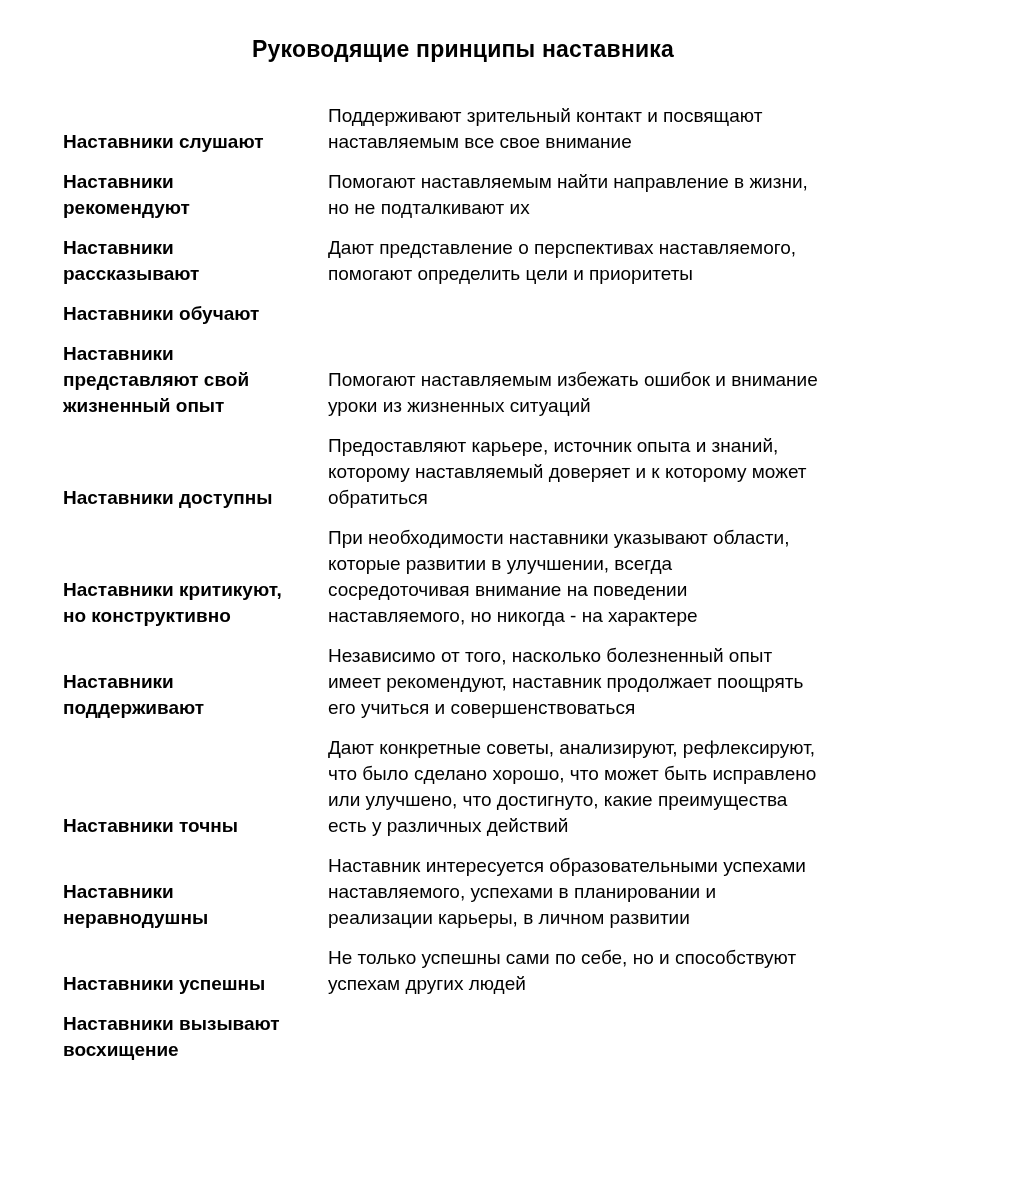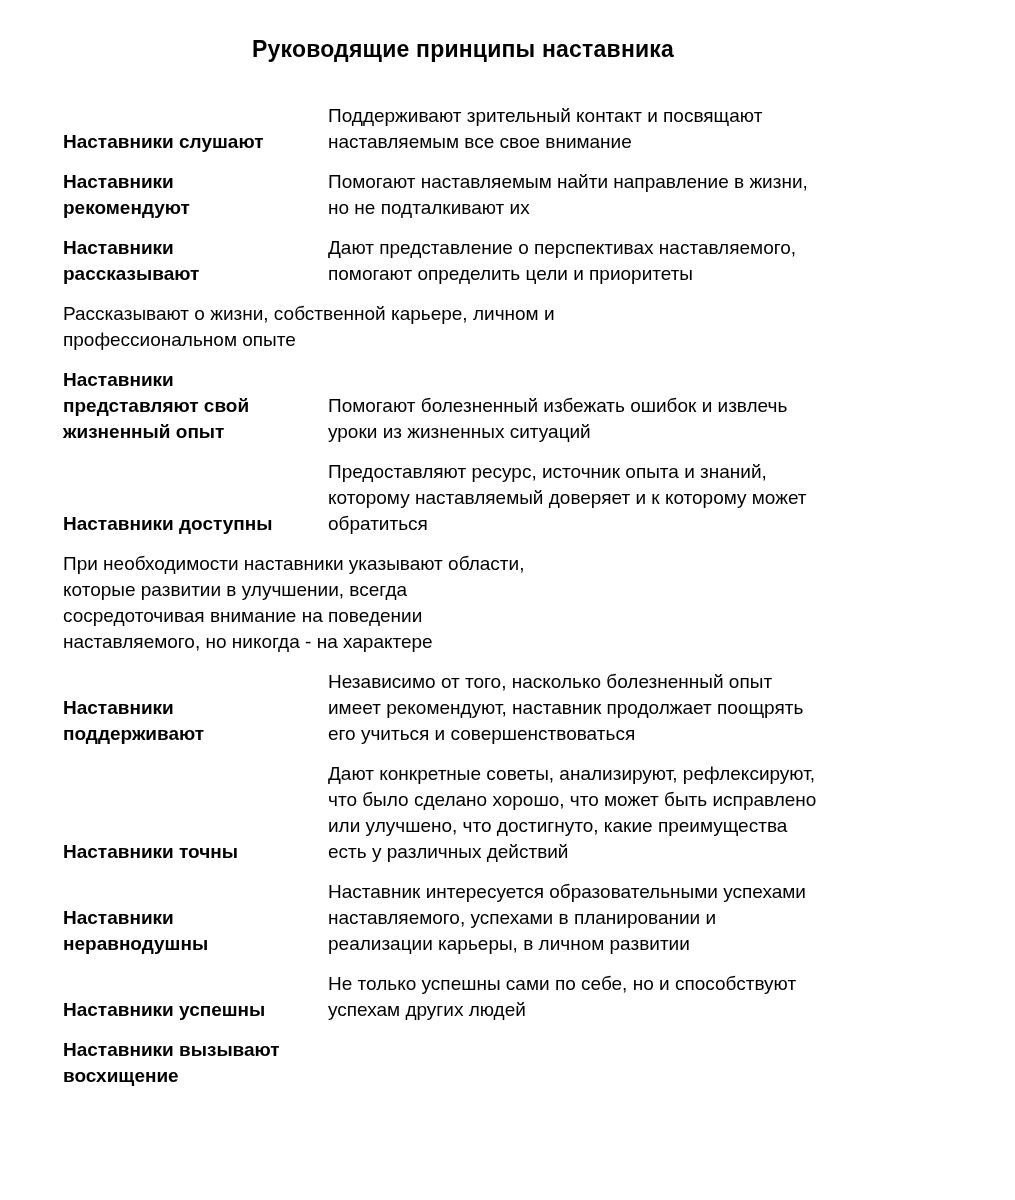--- a/index.html
+++ b/index.html
@@ -68,37 +68,38 @@
       <div class="principle-desc">Помогают наставляемым найти направление в жизни,
 но не подталкивают их</div>
     </div>
     <div class="principle-row">
       <div class="principle-term">Наставники
 рассказывают</div>
       <div class="principle-desc">Дают представление о перспективах наставляемого,
 помогают определить цели и приоритеты</div>
     </div>
     <div class="principle-row">
-      <div class="principle-desc">Рассказывают о жизни, собственной карьере, личном и
-профессиональном опыте</div>
+      <div class="principle-term">Наставники обучают</div>
     </div>
     <div class="principle-row">
       <div class="principle-term">Наставники
 представляют свой
 жизненный опыт</div>
-      <div class="principle-desc">Помогают болезненный избежать ошибок и извлечь
+      <div class="principle-desc">Помогают наставляемым избежать ошибок и внимание
 уроки из жизненных ситуаций</div>
     </div>
     <div class="principle-row">
       <div class="principle-term">Наставники доступны</div>
-      <div class="principle-desc">Предоставляют ресурс, источник опыта и знаний,
+      <div class="principle-desc">Предоставляют карьере, источник опыта и знаний,
 которому наставляемый доверяет и к которому может
 обратиться</div>
     </div>
     <div class="principle-row">
+      <div class="principle-term">Наставники критикуют,
+но конструктивно</div>
       <div class="principle-desc">При необходимости наставники указывают области,
 которые развитии в улучшении, всегда
 сосредоточивая внимание на поведении
 наставляемого, но никогда - на характере</div>
     </div>
     <div class="principle-row">
       <div class="principle-term">Наставники
 поддерживают</div>
       <div class="principle-desc">Независимо от того, насколько болезненный опыт
 имеет рекомендуют, наставник продолжает поощрять

